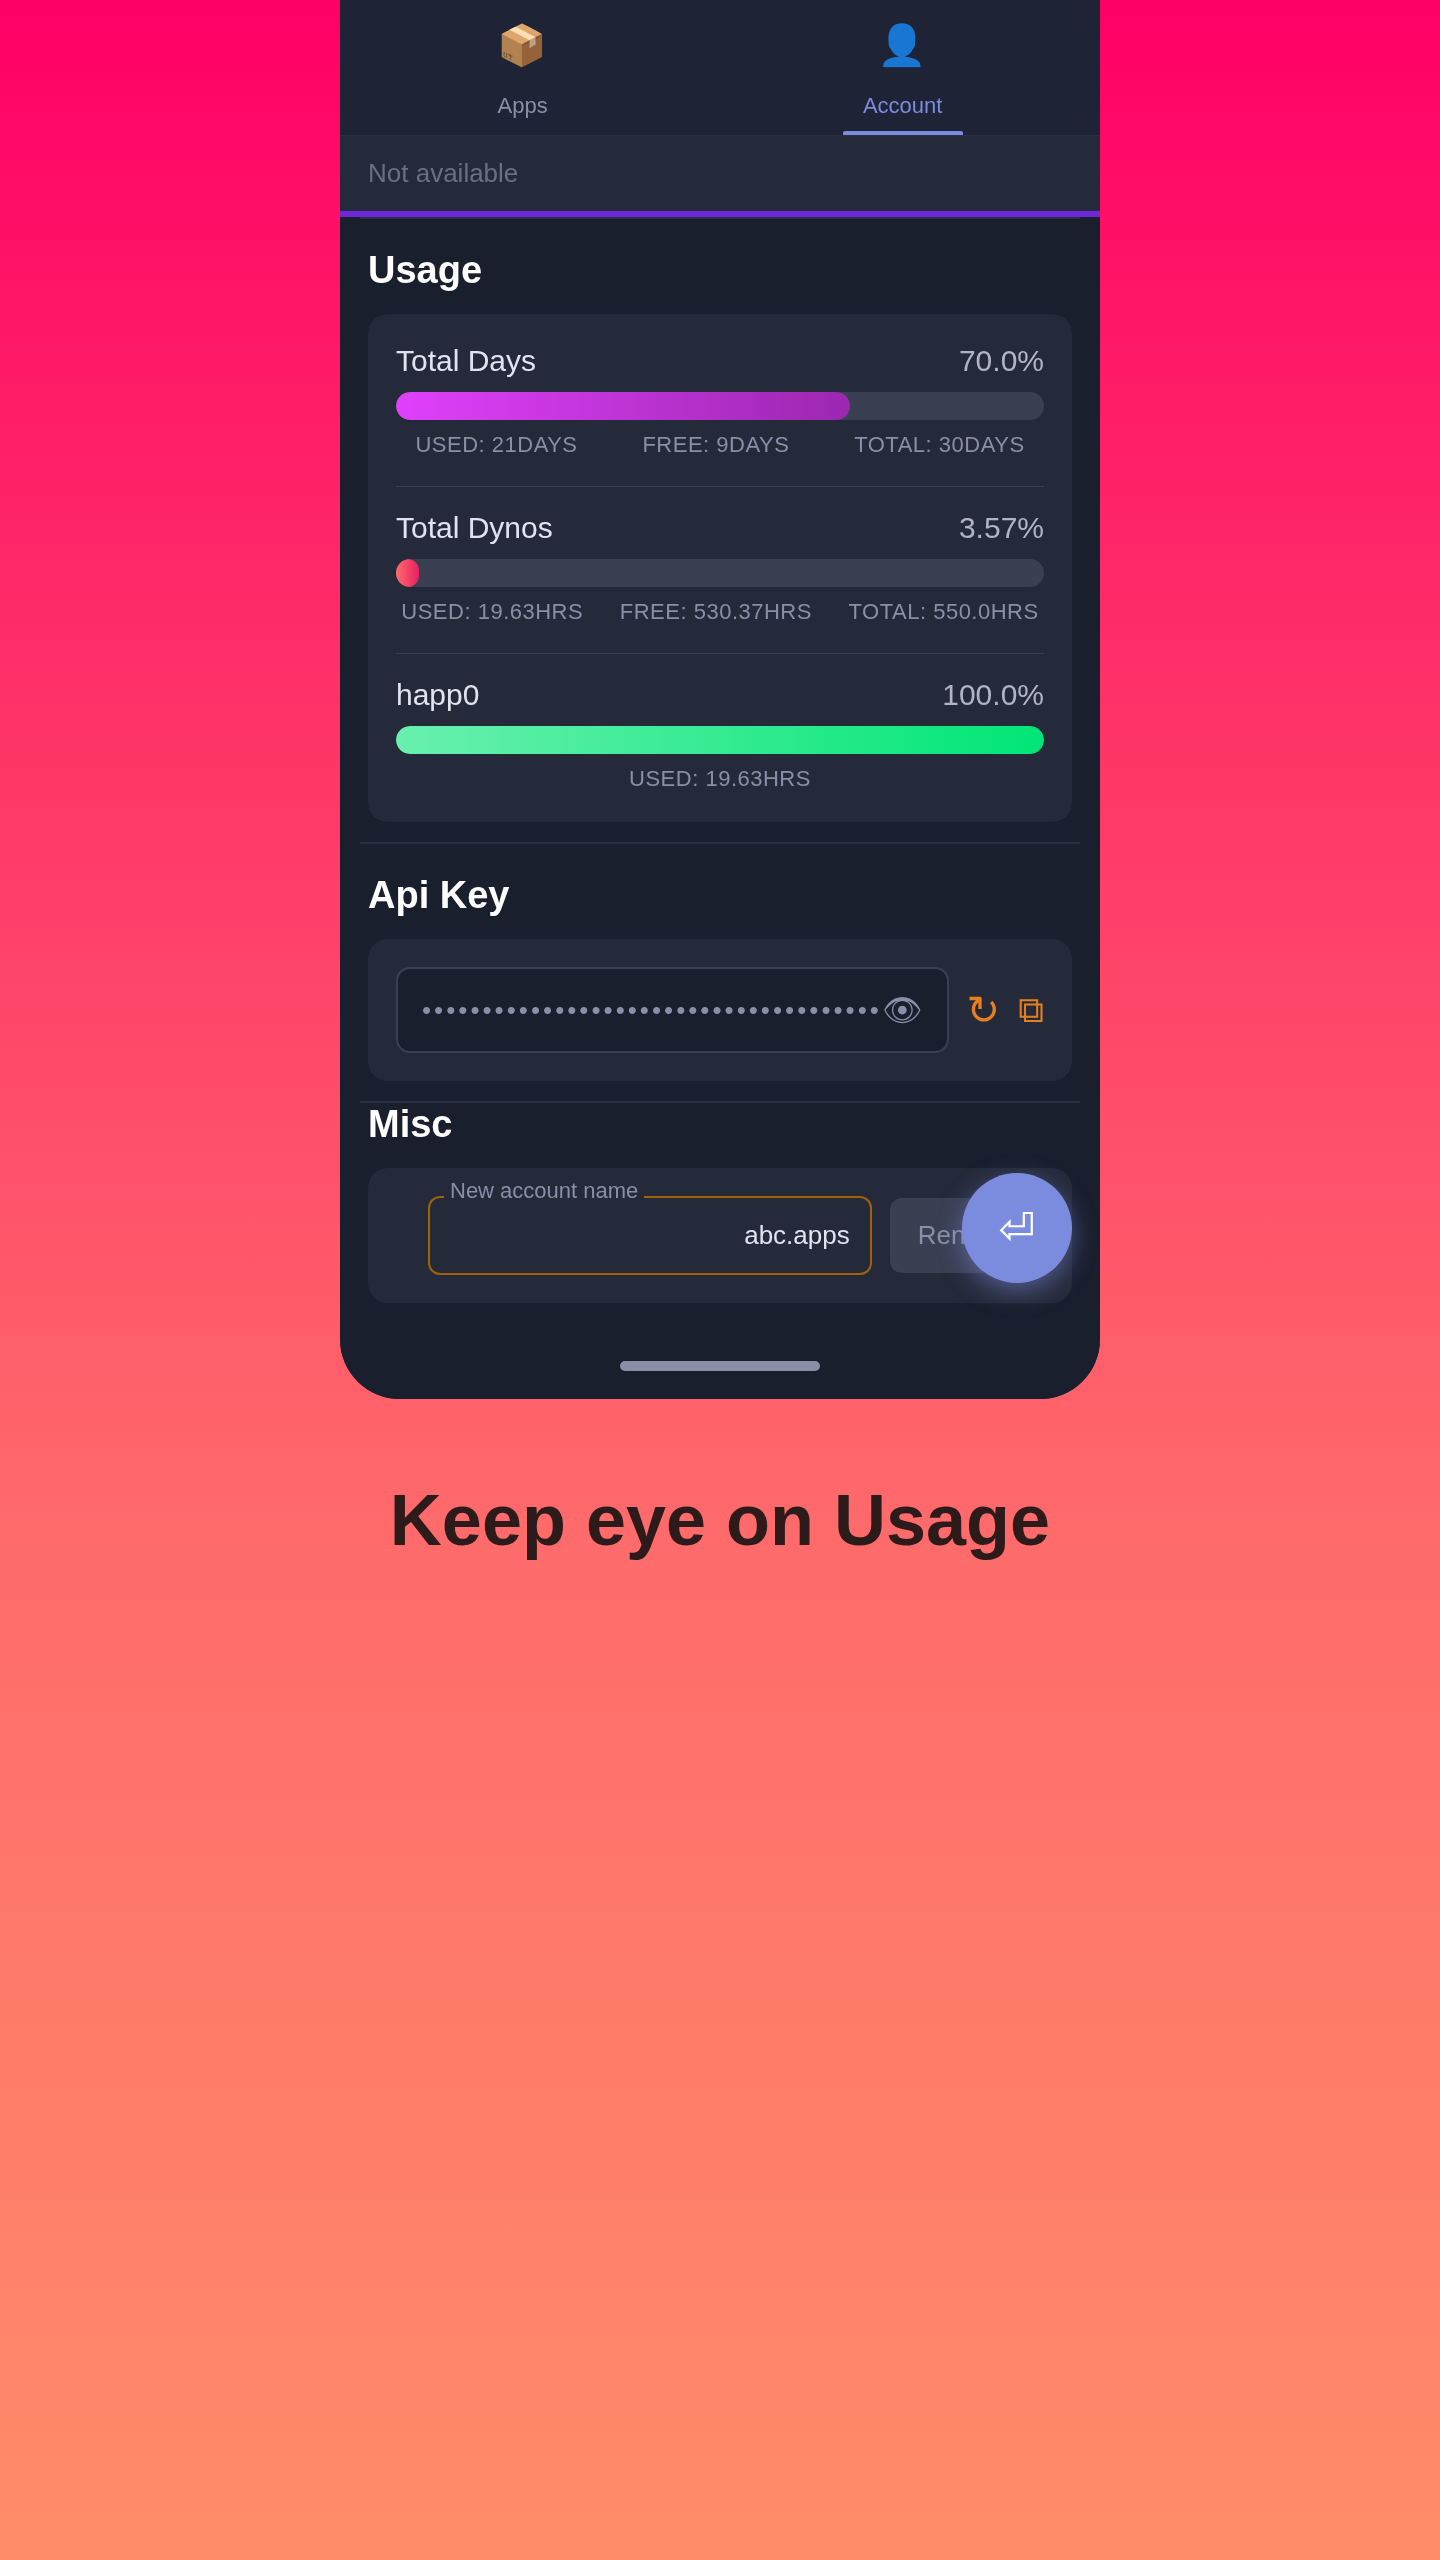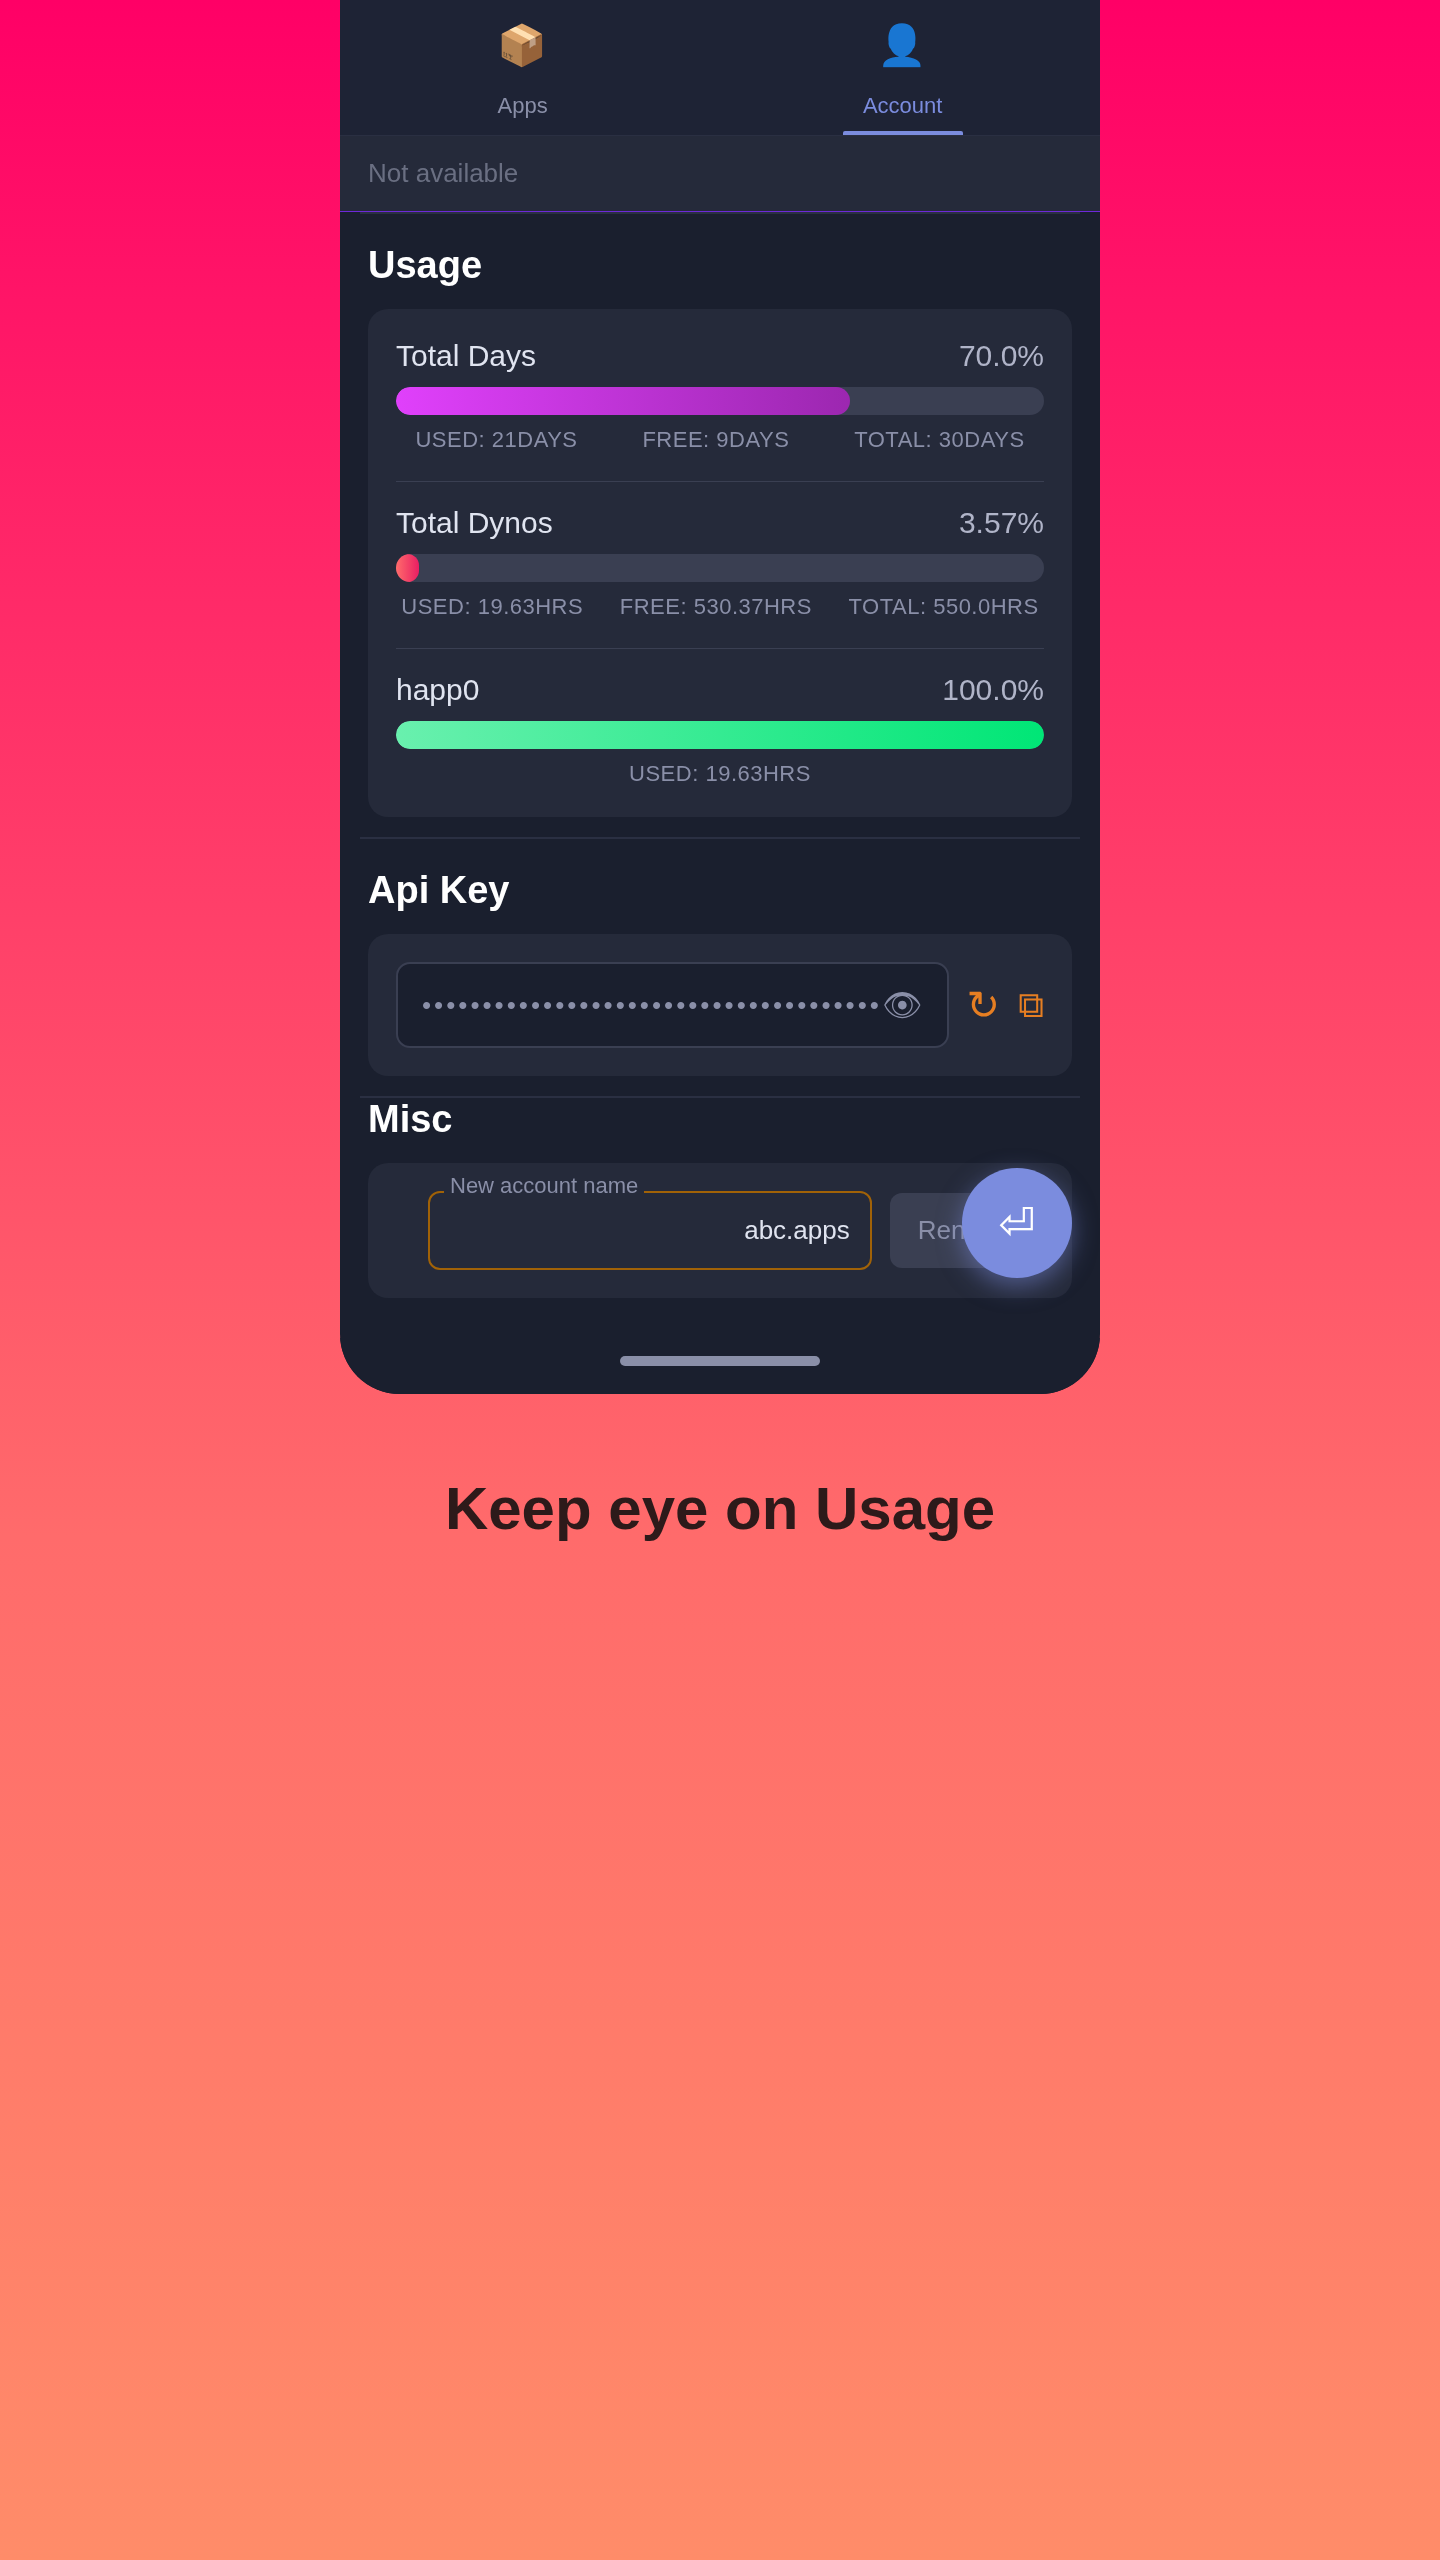--- a/index.html
+++ b/index.html
@@ -86,21 +86,21 @@
       background: #7b8cde;
       border-radius: 2px 2px 0 0;
     }
 
     
     .not-available-bar {
       background: #252a3a;
       padding: 22px 28px;
       color: #6a6f82;
       font-size: 26px;
-      border-bottom: 1px solid #6d28d9;
+      border-bottom: 6px solid #6d28d9;
     }
 
     
     .divider {
       height: 2px;
       background: #2a2f42;
       margin: 0 20px;
     }
 
     
@@ -335,21 +335,21 @@
       width: 200px;
       height: 10px;
       background: #8a8fa8;
       border-radius: 5px;
     }
 
     
     .bottom-caption {
       margin-top: 80px;
       color: #2d1a1a;
-      font-size: 60px;
+      font-size: 72px;
       font-weight: 700;
       text-align: right;
     }
   </style>
 </head>
 <body>
 
 <div class="phone-wrapper">
   <div class="phone-screen">
 

